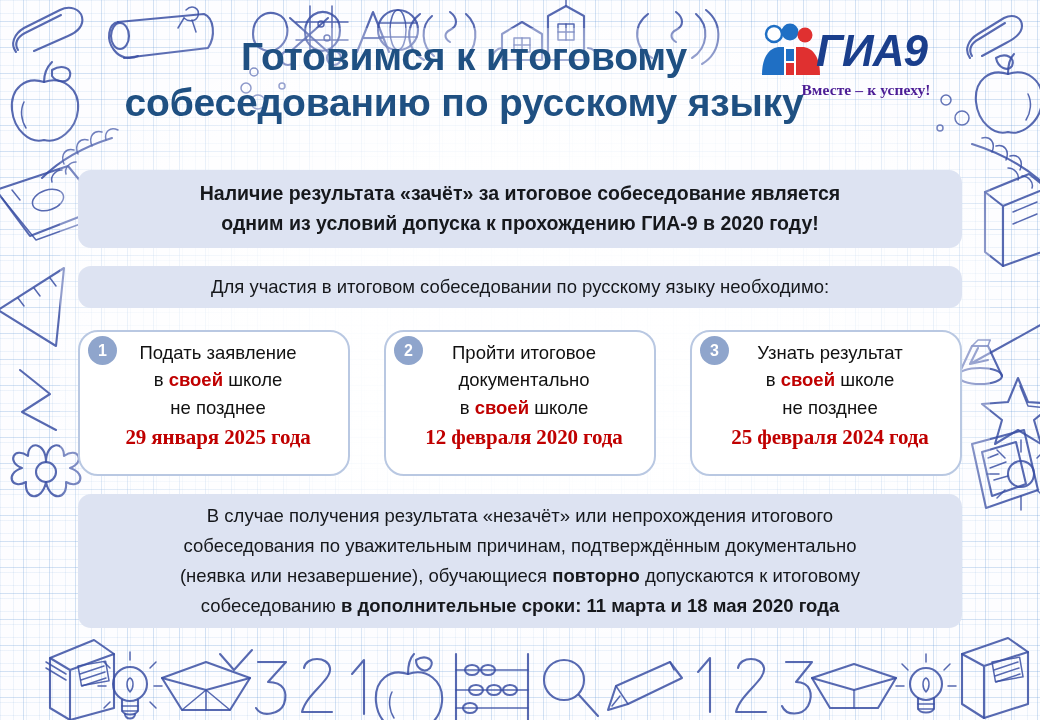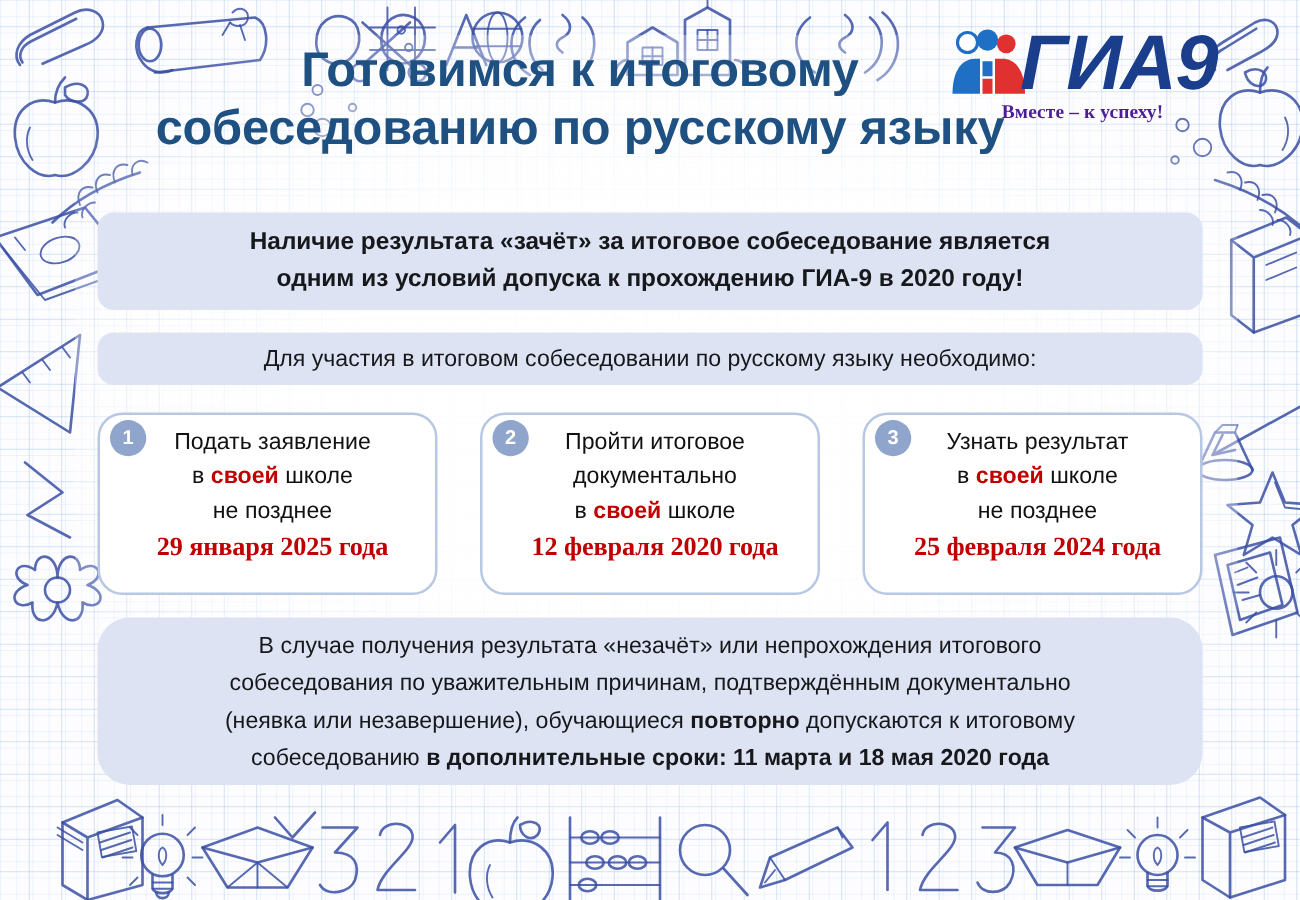--- a/index.html
+++ b/index.html
@@ -91,21 +91,21 @@
   }
   .logo-main {
     display: flex;
     align-items: center;
     justify-content: flex-start;
     height: 58px;
   }
   .logo-mark { width: 62px; height: 56px; flex: 0 0 62px; }
   .logo-word {
     font-family: "Liberation Sans", sans-serif;
-    font-size: 62px;
+    font-size: 44px;
     font-weight: bold;
     font-style: italic;
     color: #1a3e8c;
     letter-spacing: -1px;
     line-height: 1;
     margin-left: -6px;
   }
   .logo-slogan {
     font-family: "Liberation Serif", serif;
     font-size: 15.5px;
@@ -194,21 +194,20 @@
     letter-spacing: -0.1px;
     margin-top: 1px;
   }
 
   
   #footer-panel {
     left: 78px; top: 494px;
     width: 884px; height: 134px;
     display: flex; align-items: center; justify-content: center;
     padding: 10px 28px;
-    border-radius: 26px;
   }
   #footer-panel .panel-text {
     font-weight: normal;
     font-size: 18.5px;
     line-height: 1.62;
   }
   #footer-panel b { font-weight: bold; }
 </style>
 </head>
 <body>

